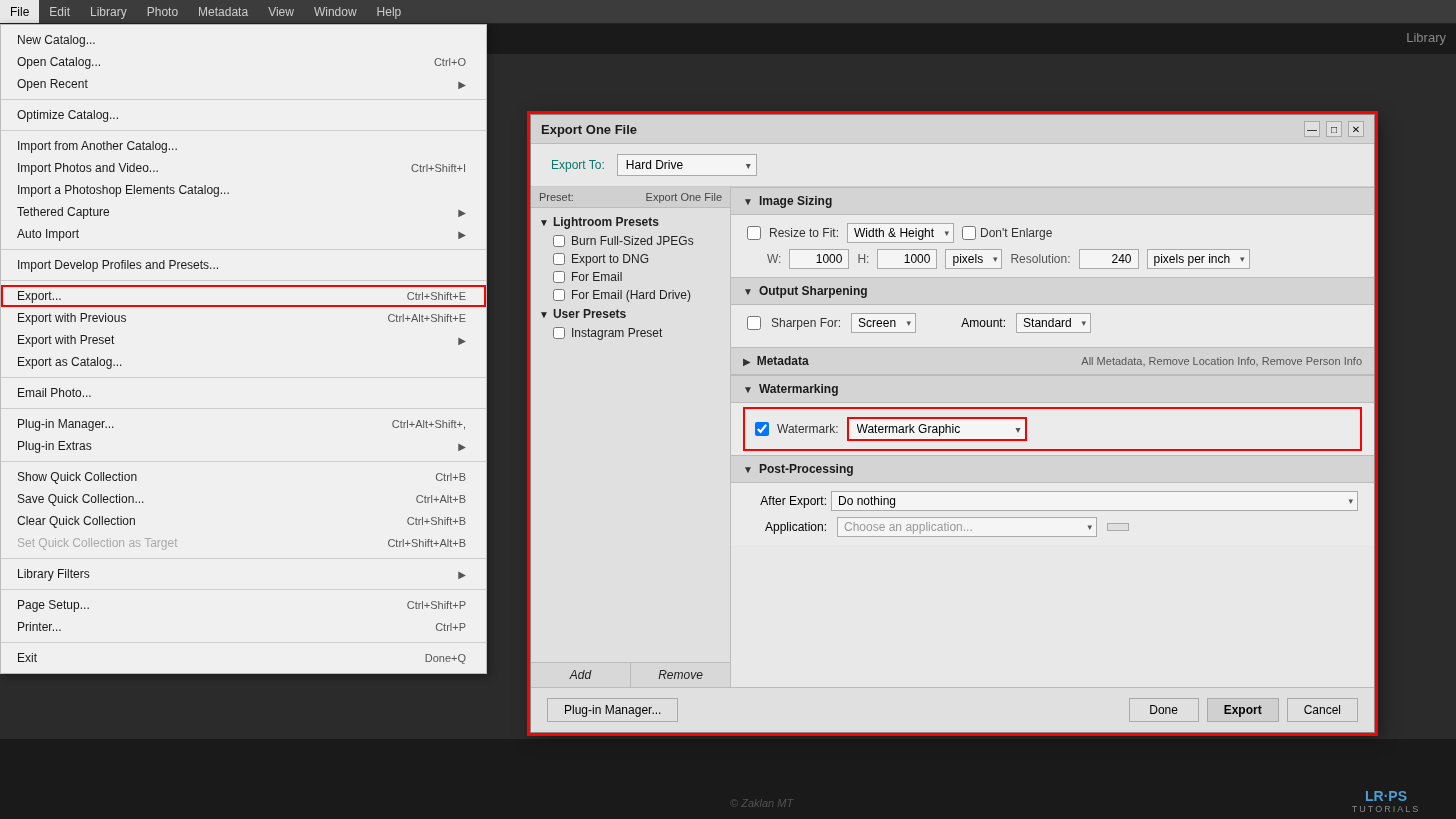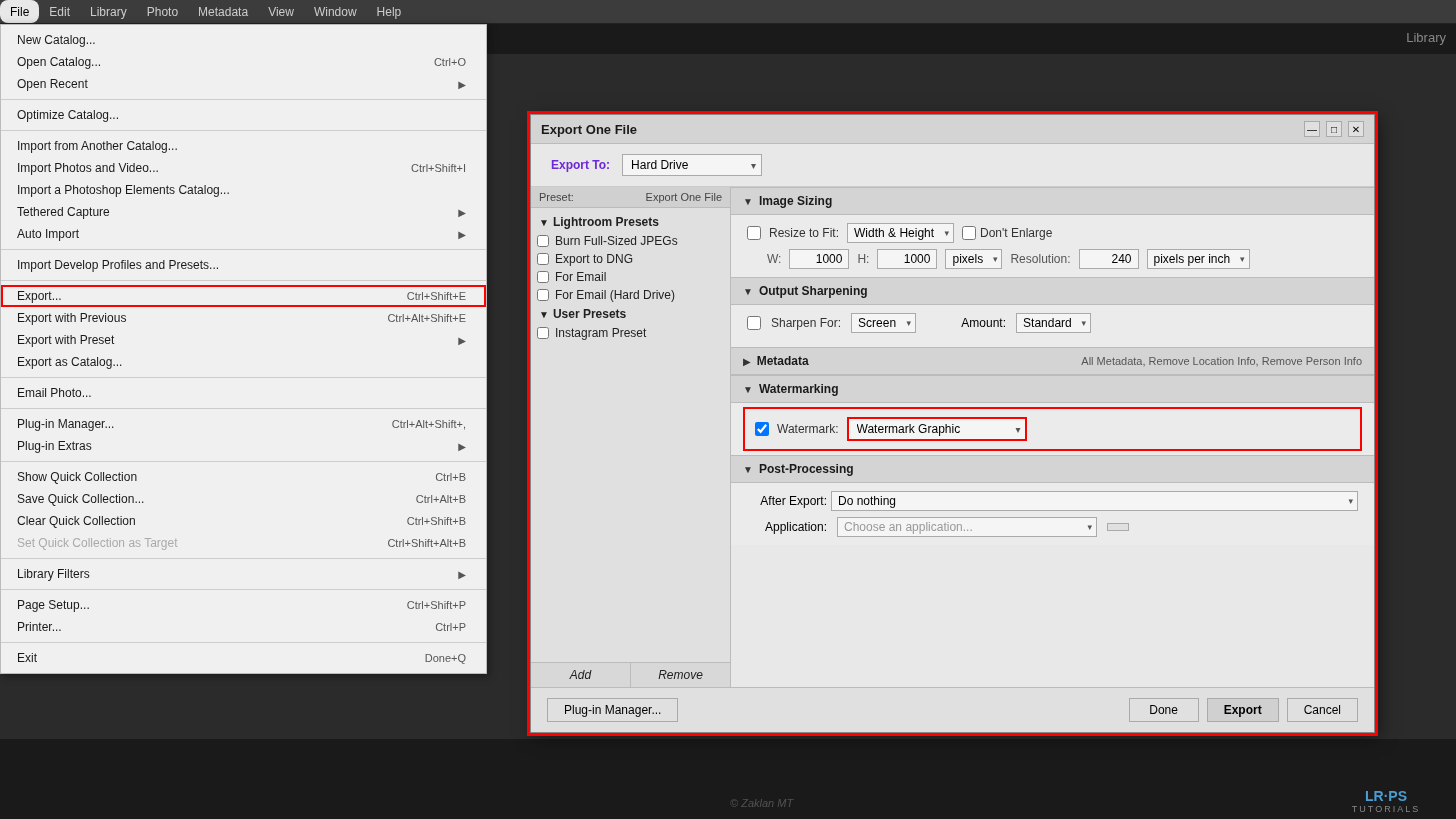--- a/index.html
+++ b/index.html
@@ -24,21 +24,20 @@
       z-index: 100;
     }
     .menubar-item {
       padding: 2px 10px;
       color: #ccc;
       cursor: pointer;
       font-size: 12px;
       height: 100%;
       display: flex;
       align-items: center;
-      border-radius: 8px;
     }
     .menubar-item:hover, .menubar-item.active {
       background: #555;
       color: #fff;
     }
     .menubar-item.active {
       background: #e8e8e8;
       color: #000;
     }
 
@@ -172,23 +171,23 @@
     
     .export-to-row {
       display: flex;
       align-items: center;
       padding: 10px 20px;
       background: #e8e8e8;
       border-bottom: 1px solid #ccc;
       gap: 12px;
     }
     .export-to-label {
-      color: #6d28d9;
-      font-size: 12px;
-      font-weight: 700;
+      color: #0f766e;
+      font-size: 12px;
+      font-weight: 400;
     }
     .export-to-select {
       padding: 3px 24px 3px 8px;
       border: 1px solid #aaa;
       background: #f5f5f5;
       font-size: 12px;
       appearance: none;
       -webkit-appearance: none;
       cursor: pointer;
       position: relative;
@@ -258,21 +257,21 @@
       cursor: pointer;
       gap: 4px;
     }
     .preset-group-arrow {
       font-size: 10px;
     }
 
     .preset-item {
       display: flex;
       align-items: center;
-      padding: 2px 8px 2px 6px;
+      padding: 2px 8px 2px 22px;
       font-size: 12px;
       color: #222;
       cursor: pointer;
       gap: 6px;
     }
     .preset-checkbox {
       width: 12px;
       height: 12px;
     }
 

